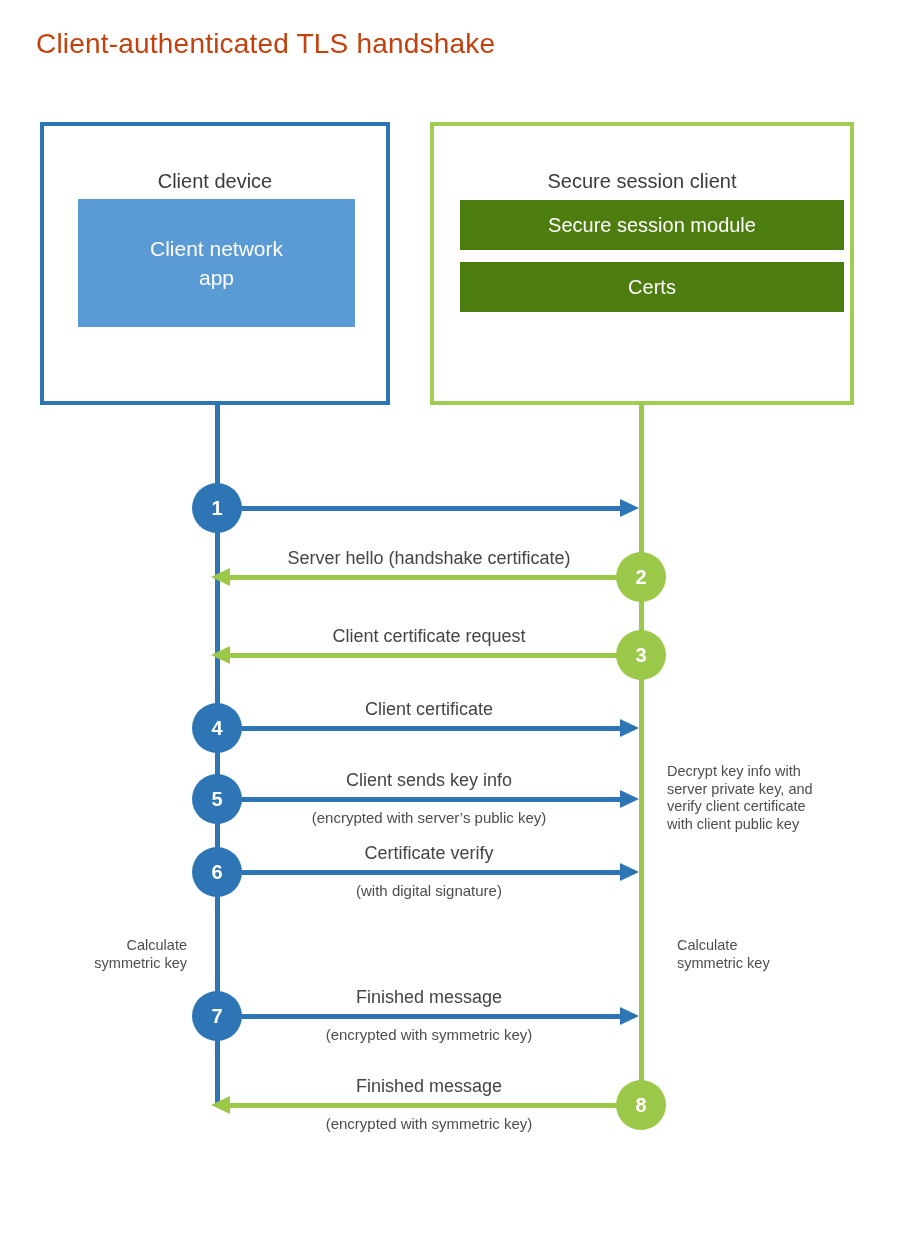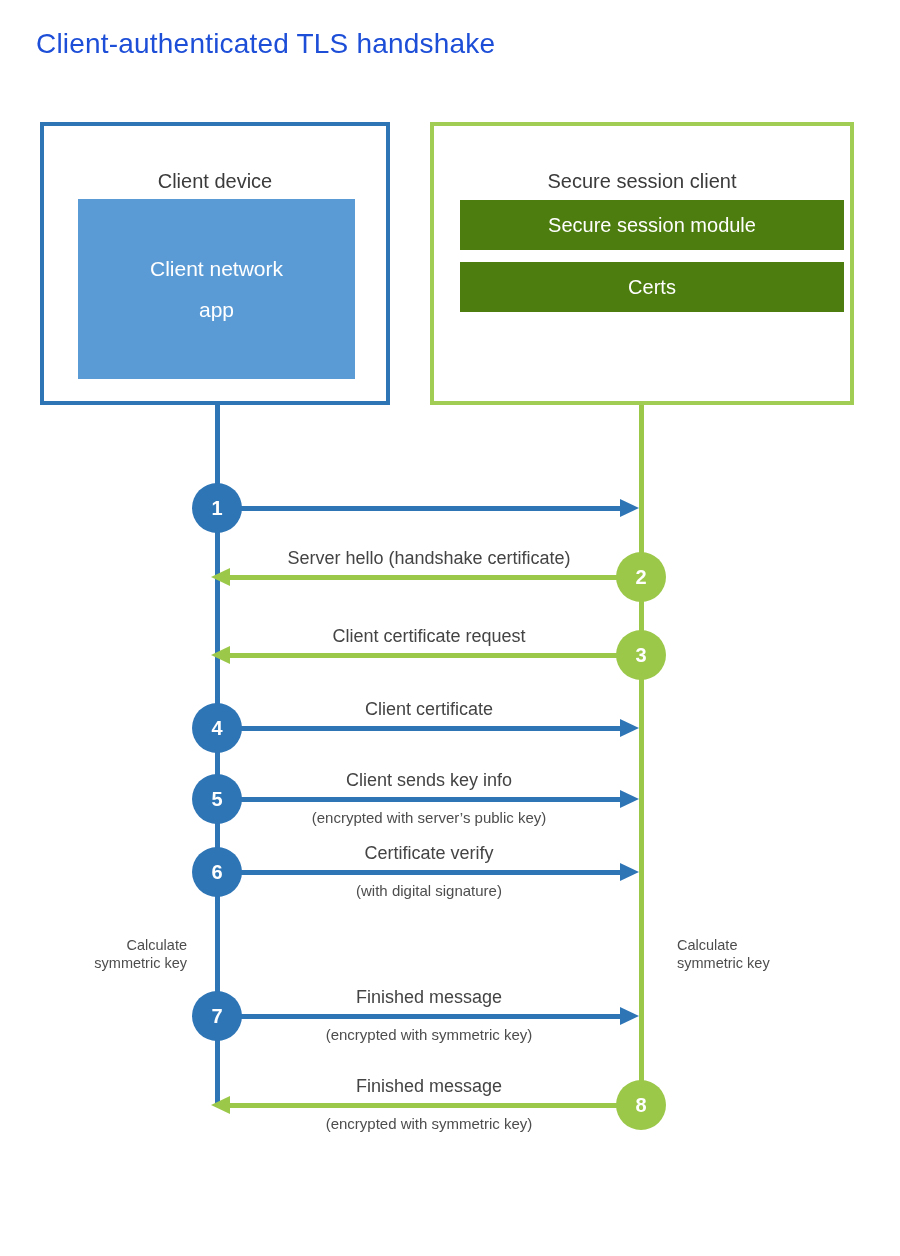--- a/index.html
+++ b/index.html
@@ -1,33 +1,33 @@
 <!DOCTYPE html>
 <html><head>
 <meta charset="utf-8">
 <style>
   html,body{margin:0;padding:0;background:#fff;}
   .canvas{position:relative;width:900px;height:1256px;background:#ffffff;overflow:hidden;
           font-family:"Liberation Sans", sans-serif;}
   .abs{position:absolute;}
   .preline{white-space:pre-line;}
 
-  .page-title{left:36px;top:28px;font-size:28px;font-weight:300;color:#1d4ed8;letter-spacing:0.2px;}
+  .page-title{left:36px;top:28px;font-size:28px;font-weight:300;color:#c2410c;letter-spacing:0.2px;}
 
   
   .actor-box{box-sizing:border-box;background:#fff;}
   .client-box{left:40px;top:122px;width:350px;height:283px;border:4px solid #2e75b6;}
   .server-box{left:430px;top:122px;width:424px;height:283px;border:4px solid #a2cd55;}
   .box-title{font-size:20px;font-weight:normal;color:#3b3b3b;text-align:center;margin-top:24px;}
   .client-title{left:40px;top:146px;width:350px;}
   .server-title{left:430px;top:146px;width:424px;}
 
-  .app-box{left:78px;top:199px;width:277px;height:180px;background:#5b9bd5;color:#fff;
+  .app-box{left:78px;top:199px;width:277px;height:128px;background:#5b9bd5;color:#fff;
            display:flex;align-items:center;justify-content:center;text-align:center;
-           font-size:21px;line-height:41px;}
+           font-size:21px;line-height:29px;}
   .module-bar{left:460px;width:384px;height:50px;background:#4d7c0f;color:#fff;
               display:flex;align-items:center;justify-content:center;font-size:20px;}
 
   
   .vline{width:5px;z-index:1;}
   .blue-line{background:#2e75b6;}
   .green-line{background:#9cc84a;}
 
   
   .shaft{height:5px;z-index:2;}
@@ -107,20 +107,24 @@
   <div class="abs msg-sub" style="top:809px">(encrypted with server’s public key)</div>
 
   <div class="abs msg-label" style="top:843px">Certificate verify</div>
   <div class="abs shaft blue-fill" style="left:217px;top:870px;width:404px"></div>
   <div class="abs head-right" style="left:620px;top:863px"></div>
   <div class="abs circle blue-bg" style="left:192px;top:847px">
     <span>6</span>
   </div>
   <div class="abs msg-sub" style="top:882px">(with digital signature)</div>
 
+  <div class="abs side-note note-decrypt preline">Decrypt key info with
+server private key, and
+verify client certificate
+with client public key</div>
   <div class="abs side-note calc-left preline">Calculate
 symmetric key</div>
   <div class="abs side-note calc-right preline">Calculate
 symmetric key</div>
 
   <div class="abs msg-label" style="top:987px">Finished message</div>
   <div class="abs shaft blue-fill" style="left:217px;top:1014px;width:404px"></div>
   <div class="abs head-right" style="left:620px;top:1007px"></div>
   <div class="abs circle blue-bg" style="left:192px;top:991px">
     <span>7</span>

